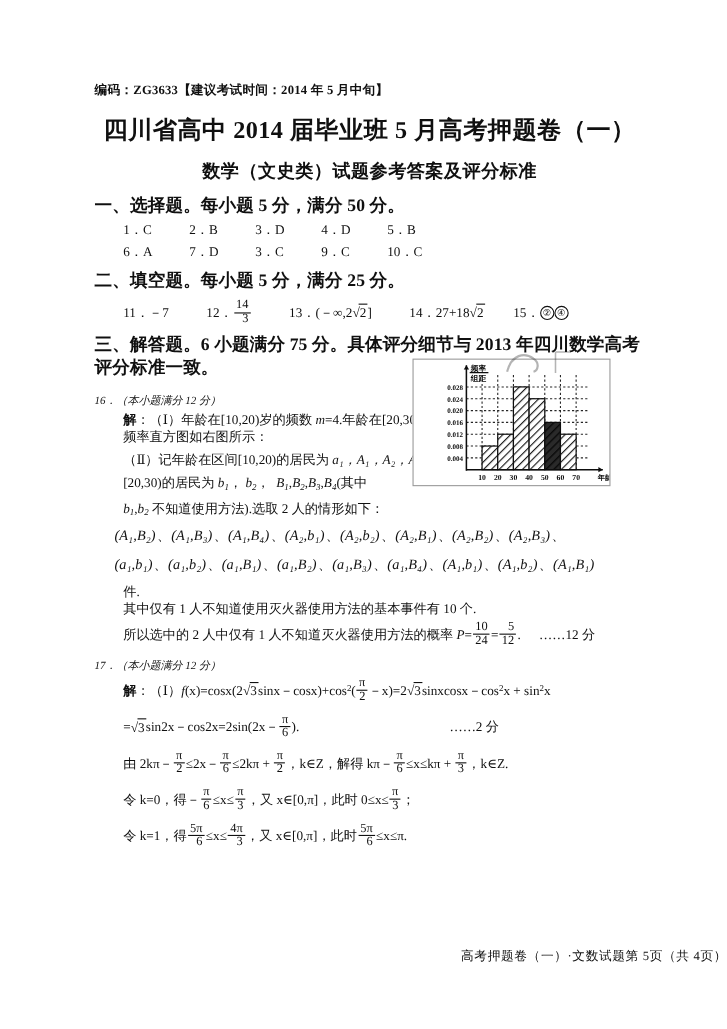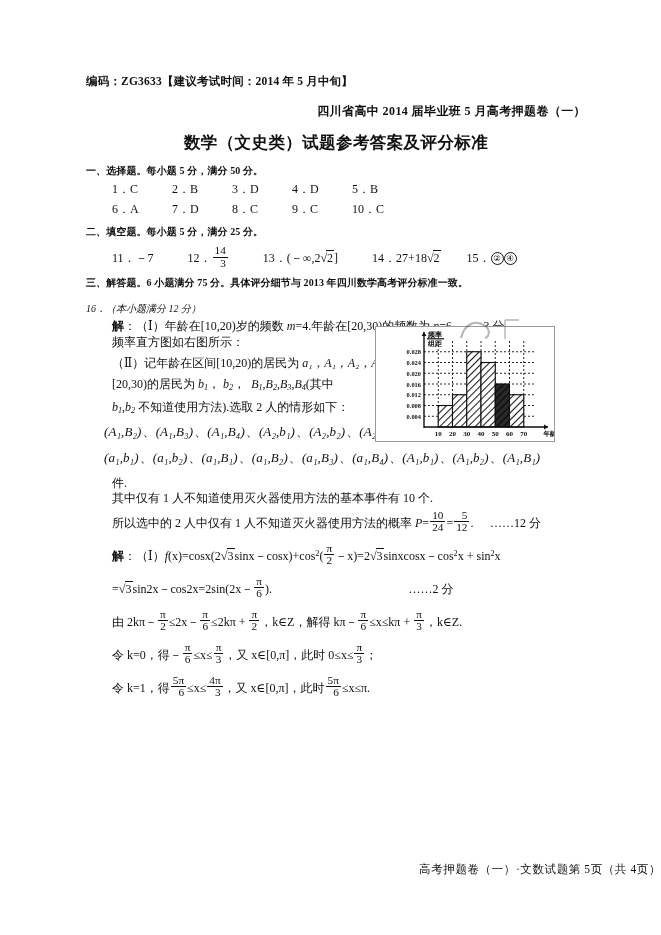--- a/index.html
+++ b/index.html
@@ -37,31 +37,30 @@
     margin-bottom: 14px;
     white-space: nowrap;
   }
 
   .title1, .title2 {
     text-align: center;
     font-weight: bold;
     letter-spacing: 0.4px;
   }
   .title1 {
-    font-size: 12px;
+    font-size: 22px;
     margin: 6px 0 12px 0;
-    text-align: right;
   }
   .title2 {
     font-size: 16.5px;
     margin: 0 0 10px 0;
   }
 
   .sec-head {
-    font-size: 10px;
+    font-size: 16px;
     font-weight: bold;
     margin: 7px 0 2px 0;
     letter-spacing: 0.1px;
   }
 
   .mcrow {
     font-size: 12px;
     margin: 3px 0 2px 0;
     padding-left: 26px;
     white-space: nowrap;
@@ -181,21 +180,21 @@
 
     <div class="title1">四川省高中 2014 届毕业班 5 月高考押题卷（一）</div>
     <div class="title2">数学（文史类）试题参考答案及评分标准</div>
 
     <div class="sec-head">一、选择题。每小题 5 分，满分 50 分。</div>
 
     <div class="mcrow">
       <span class="mc">1．C</span><span class="mc">2．B</span><span class="mc">3．D</span><span class="mc">4．D</span><span class="mc">5．B</span>
     </div>
     <div class="mcrow">
-      <span class="mc">6．A</span><span class="mc">7．D</span><span class="mc">8．C</span><span class="mc">9．C</span><span class="mc">10．C</span>
+      <span class="mc">6．A</span><span class="mc">7．D</span><span class="mc">3．C</span><span class="mc">9．C</span><span class="mc">10．C</span>
     </div>
 
     <div class="sec-head">二、填空题。每小题 5 分，满分 25 分。</div>
 
     <div class="fillrow">
       <span class="fi"><span>11．</span><span>－7</span></span><span class="sp1"></span><span class="fi"><span>12．</span><span class="frac"><span class="num">14</span><span class="den">3</span></span></span><span class="sp1"></span><span class="fi"><span>13．</span><span>(－∞,2</span><span class="sqrt"><span class="rad">√</span><span class="bar">2</span></span><span>]</span></span><span class="sp1"></span><span class="fi"><span>14．</span><span>27+18</span><span class="sqrt"><span class="rad">√</span><span class="bar">2</span></span></span><span class="sp2"></span><span class="fi"><span>15．</span><span class="circnum">②</span><span class="circnum">④</span></span>
     </div>
 
     <div class="sec-head">三、解答题。6 小题满分 75 分。具体评分细节与 2013 年四川数学高考评分标准一致。</div>
 
@@ -232,20 +231,21 @@
 
       <p style="margin-bottom:3px">件.</p>
 
       <p style="margin-bottom:6px">其中仅有 1 人不知道使用灭火器使用方法的基本事件有 10 个.</p>
 
       <p>
         <span>所以选中的 2 人中仅有 1 人不知道灭火器使用方法的概率 </span><span class="it">P</span><span>=</span><span class="frac"><span class="num">10</span><span class="den">24</span></span><span>=</span><span class="frac"><span class="num">5</span><span class="den">12</span></span><span>.</span>&nbsp;&nbsp;&nbsp;&nbsp;<span class="dots">&nbsp;</span><span>……12 分</span>
       </p>
     </div>
 
+    <div class="qhead" style="margin-top:6px">17．（本小题满分 12 分）</div>
     <div class="sol">
 
       <p>
         <span class="bold">解</span><span>：（Ⅰ）</span><span class="it">f</span><span>(x)=cosx(2</span><span class="sqrt"><span class="rad">√</span><span class="bar">3</span></span><span>sinx－cosx)+cos</span><sup>2</sup><span>(</span><span class="frac"><span class="num">π</span><span class="den">2</span></span><span>－x)=2</span><span class="sqrt"><span class="rad">√</span><span class="bar">3</span></span><span>sinxcosx－cos</span><sup>2</sup><span>x + sin</span><sup>2</sup><span>x</span>
       </p>
 
       <p>
         <span>=</span><span class="sqrt"><span class="rad">√</span><span class="bar">3</span></span><span>sin2x－cos2x=2sin(2x－</span><span class="frac"><span class="num">π</span><span class="den">6</span></span><span>).</span>&nbsp;&nbsp;&nbsp;&nbsp;&nbsp;&nbsp;&nbsp;&nbsp;&nbsp;&nbsp;&nbsp;&nbsp;&nbsp;&nbsp;&nbsp;&nbsp;&nbsp;&nbsp;&nbsp;&nbsp;&nbsp;&nbsp;&nbsp;&nbsp;&nbsp;&nbsp;&nbsp;&nbsp;&nbsp;&nbsp;&nbsp;&nbsp;&nbsp;&nbsp;&nbsp;&nbsp;&nbsp;&nbsp;&nbsp;&nbsp;&nbsp;&nbsp;&nbsp;&nbsp;<span class="dots">&nbsp;</span><span>……2 分</span>
       </p>
 

